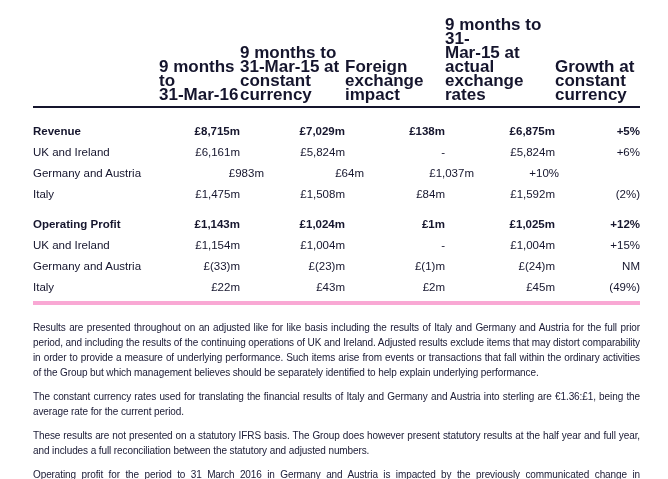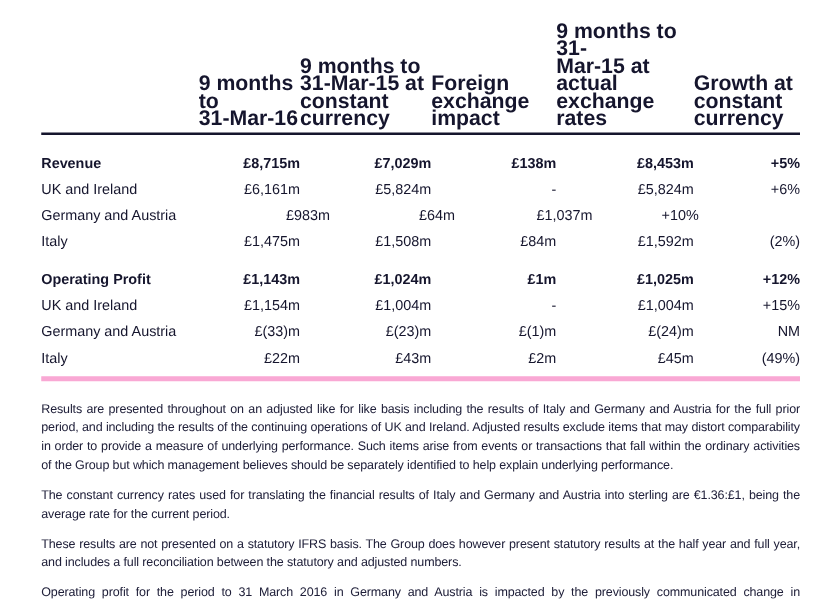--- a/index.html
+++ b/index.html
@@ -79,21 +79,21 @@
 constant
 currency</div>
     </div>
 
     <div class="tsection section-1">
       <div class="row bold">
         <div class="col-label label">Revenue</div>
         <div class="c1">£8,715m</div>
         <div class="c2">£7,029m</div>
         <div class="c3">£138m</div>
-        <div class="c4">£8,453m</div>
+        <div class="c4">£6,875m</div>
         <div class="c5">+5%</div>
       </div>
       <div class="row">
         <div class="col-label label">UK and Ireland</div>
         <div class="c1">£6,161m</div>
         <div class="c2">£5,824m</div>
         <div class="c3">-</div>
         <div class="c4">£5,824m</div>
         <div class="c5">+6%</div>
       </div>

